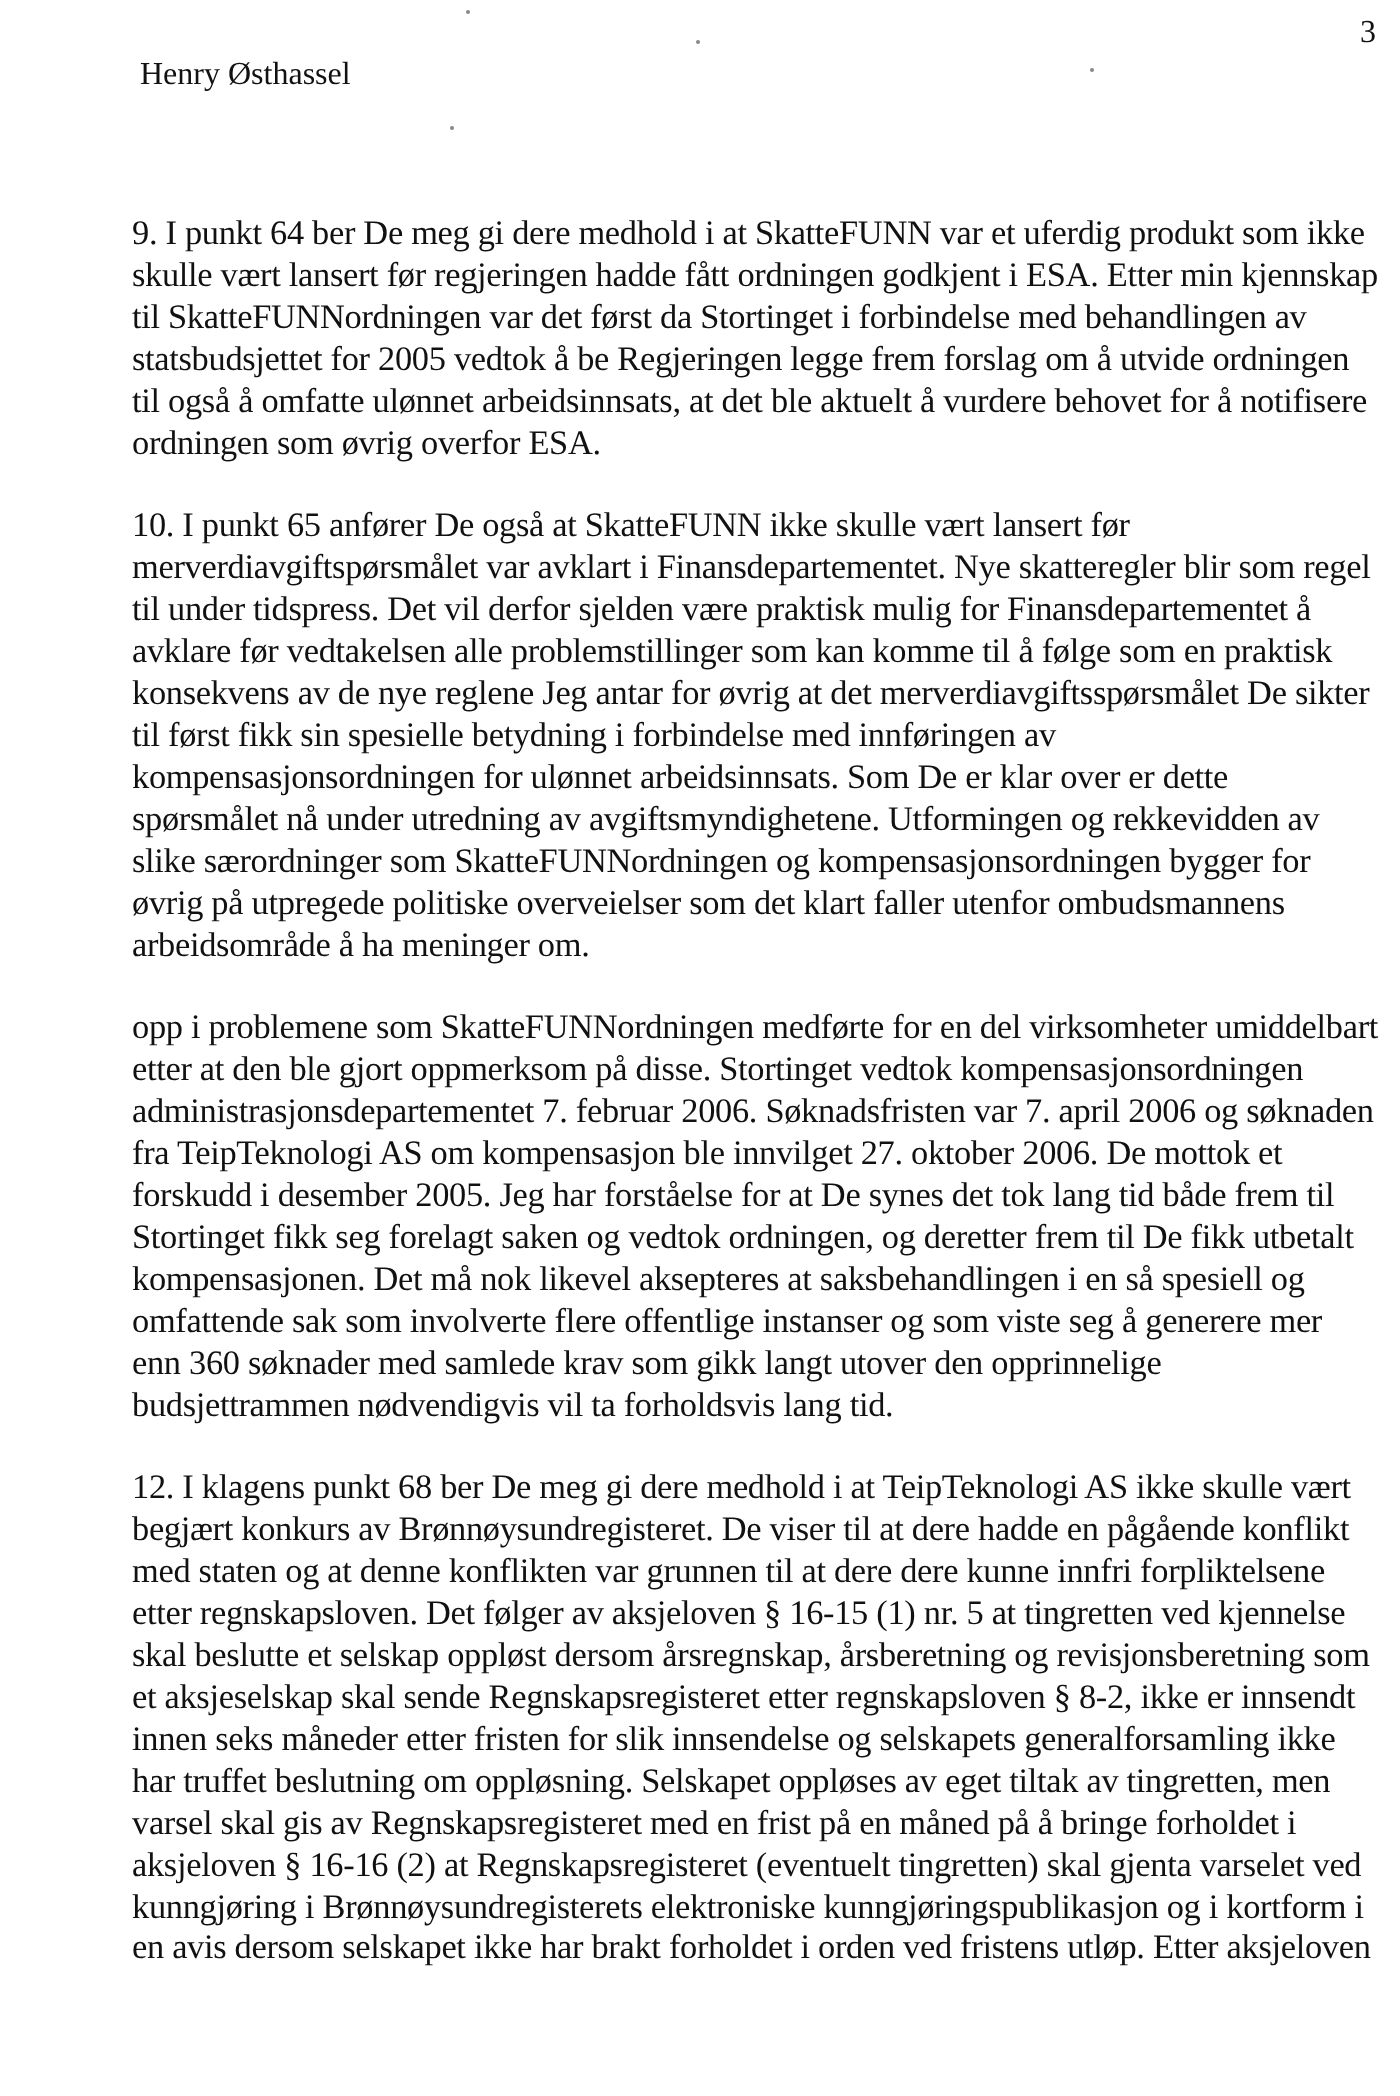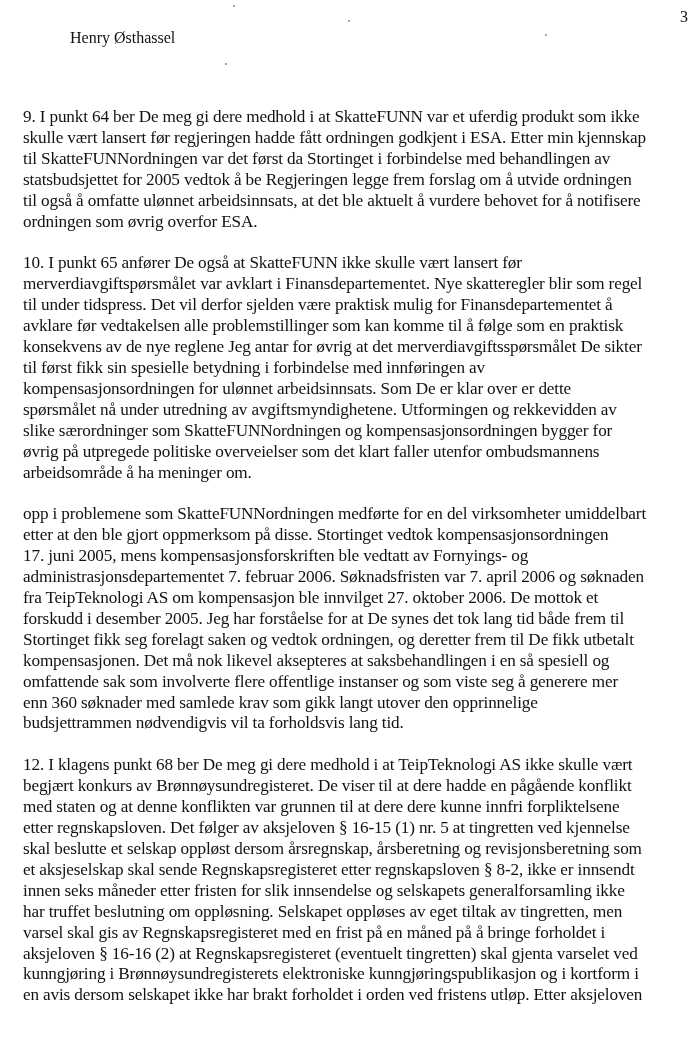--- a/index.html
+++ b/index.html
@@ -19,21 +19,21 @@
     .speck { position: absolute; width: 2px; height: 2px; background: #888; border-radius: 1px; }
     .body-text {
       position: absolute; top: 107px; left: 23px; width: 665px;
     }
     .para {
       margin: 0 0 21px 0;
       font-size: 17.2px; line-height: 20.9px;
       letter-spacing: -0.15px;
       white-space: nowrap;
     }
-    .line { display: block; }
+    .line { display: block; margin-left: 43px; }
   </style>
 </head>
 <body>
 
 <div>
   <div class="page-number">3</div>
   <div class="author">Henry Østhassel</div>
 
   <span class="speck" style="top:5px;left:233px"></span>
   <span class="speck" style="top:20px;left:348px"></span>
@@ -61,21 +61,20 @@
       <span class="line">kompensasjonsordningen for ulønnet arbeidsinnsats. Som De er klar over er dette</span>
       <span class="line">spørsmålet nå under utredning av avgiftsmyndighetene. Utformingen og rekkevidden av</span>
       <span class="line">slike særordninger som SkatteFUNNordningen og kompensasjonsordningen bygger for</span>
       <span class="line">øvrig på utpregede politiske overveielser som det klart faller utenfor ombudsmannens</span>
       <span class="line">arbeidsområde å ha meninger om.</span>
     </p>
 
     <p class="para">
       <span class="line">opp i problemene som SkatteFUNNordningen medførte for en del virksomheter umiddelbart</span>
       <span class="line">etter at den ble gjort oppmerksom på disse. Stortinget vedtok kompensasjonsordningen</span>
-      <span class="line">17. juni 2005, mens kompensasjonsforskriften ble vedtatt av Fornyings- og</span>
       <span class="line">administrasjonsdepartementet 7. februar 2006. Søknadsfristen var 7. april 2006 og søknaden</span>
       <span class="line">fra TeipTeknologi AS om kompensasjon ble innvilget 27. oktober 2006. De mottok et</span>
       <span class="line">forskudd i desember 2005. Jeg har forståelse for at De synes det tok lang tid både frem til</span>
       <span class="line">Stortinget fikk seg forelagt saken og vedtok ordningen, og deretter frem til De fikk utbetalt</span>
       <span class="line">kompensasjonen. Det må nok likevel aksepteres at saksbehandlingen i en så spesiell og</span>
       <span class="line">omfattende sak som involverte flere offentlige instanser og som viste seg å generere mer</span>
       <span class="line">enn 360 søknader med samlede krav som gikk langt utover den opprinnelige</span>
       <span class="line">budsjettrammen nødvendigvis vil ta forholdsvis lang tid.</span>
     </p>
 

